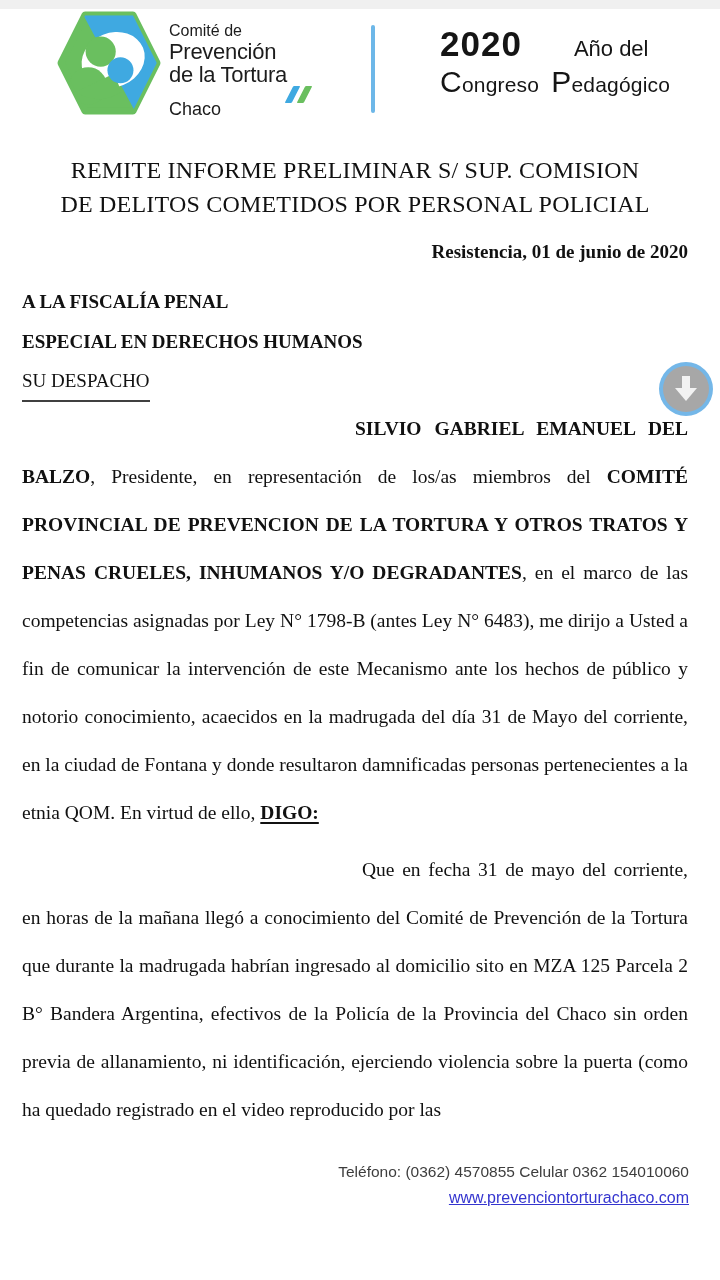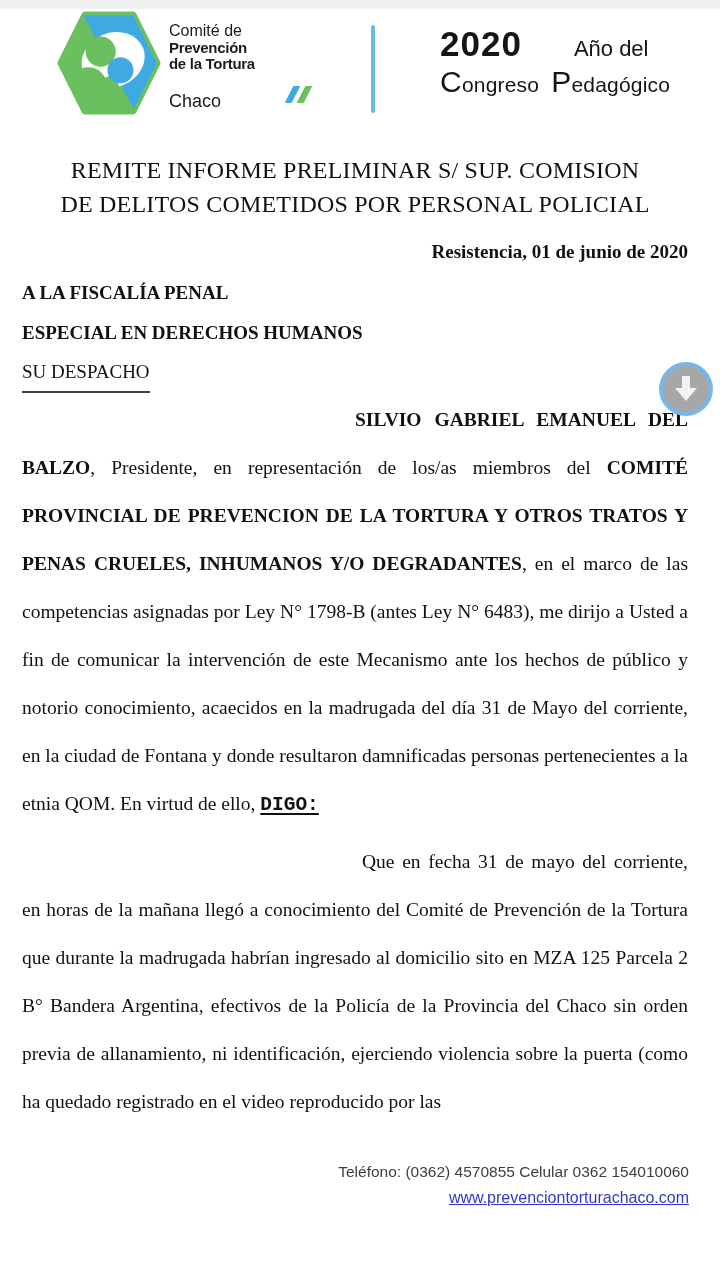--- a/index.html
+++ b/index.html
@@ -19,22 +19,22 @@
   }
   
   .header { position:absolute; left:0; top:0; width:720px; height:125px; }
   .logo-hex { position:absolute; left:57px; top:11px; width:104px; height:104px; }
   .logo-text {
     position:absolute; left:169px; top:23px;
     font-family:"Liberation Sans", sans-serif; color:#1c1c1c;
     line-height:1.06;
   }
   .logo-text .l1 { font-size:16px; }
-  .logo-text .l2, .logo-text .l3 { font-size:15px; font-weight:bold; letter-spacing:-0.3px; }
-  .logo-text .l4 { font-size:18px; margin-top:20px; }
+  .logo-text .l2, .logo-text .l3 { font-size:22px; font-weight:normal; letter-spacing:-0.3px; }
+  .logo-text .l4 { font-size:18px; margin-top:13px; }
   .slashes { position:absolute; left:289px; top:86px; display:flex; gap:5px; }
   .slash { width:7px; height:17px; transform:skewX(-27deg); border-radius:1px; }
   .divider {
     position:absolute; left:371px; top:25px; width:4px; height:88px;
     border-radius:2px;
   }
   .yearblock {
     position:absolute; left:440px; top:24px; width:240px;
     font-family:"Liberation Sans", sans-serif; color:#151515;
   }
@@ -49,34 +49,34 @@
   .t-urgente {
     text-align:center; font-weight:bold; font-size:31px; letter-spacing:1px;
   }
   .t-sub {
     text-align:center; font-weight:normal; font-size:24px; line-height:34px;
     margin-top:15px; letter-spacing:0.2px;
   }
   .t-date {
     text-align:right; font-weight:bold; font-size:19px; margin-top:20px;
   }
-  .addr { font-size:19px; font-weight:bold; margin-top:19px; line-height:21px; }
+  .addr { font-size:19px; font-weight:bold; margin-top:28px; line-height:21px; }
   .addr2 { font-size:19px; font-weight:bold; margin-top:19px; line-height:21px; }
   .addr3 {
     font-size:19px; font-weight:normal; margin-top:18px; line-height:22px;
     display:inline-block; border-bottom:2px solid #404040;
     padding-bottom:8px;
   }
   .para {
     font-size:19.5px; line-height:48px; text-align:justify;
     text-align-last:left;
   }
   .p1 { margin-top:3px; text-indent:333px; }
   .p2 { margin-top:9px; text-indent:340px; }
-  .u { text-decoration:underline; text-decoration-thickness:2px; text-underline-offset:3px;font-family:Liberation Mono, monospace; }
+  .u { text-decoration:underline; text-decoration-thickness:2px; text-underline-offset:3px; }
   
   .dl-btn { position:absolute; left:658px; top:361px; width:56px; height:56px; cursor:pointer; }
   
   .footer {
     position:absolute; right:31px; top:1160px; width:660px;
     text-align:right;
     font-family:"Liberation Sans", sans-serif;
     font-size:15.5px; line-height:23.5px; color:#3d3d3d;
   }
   .footer .email { font-size:16.5px; }

